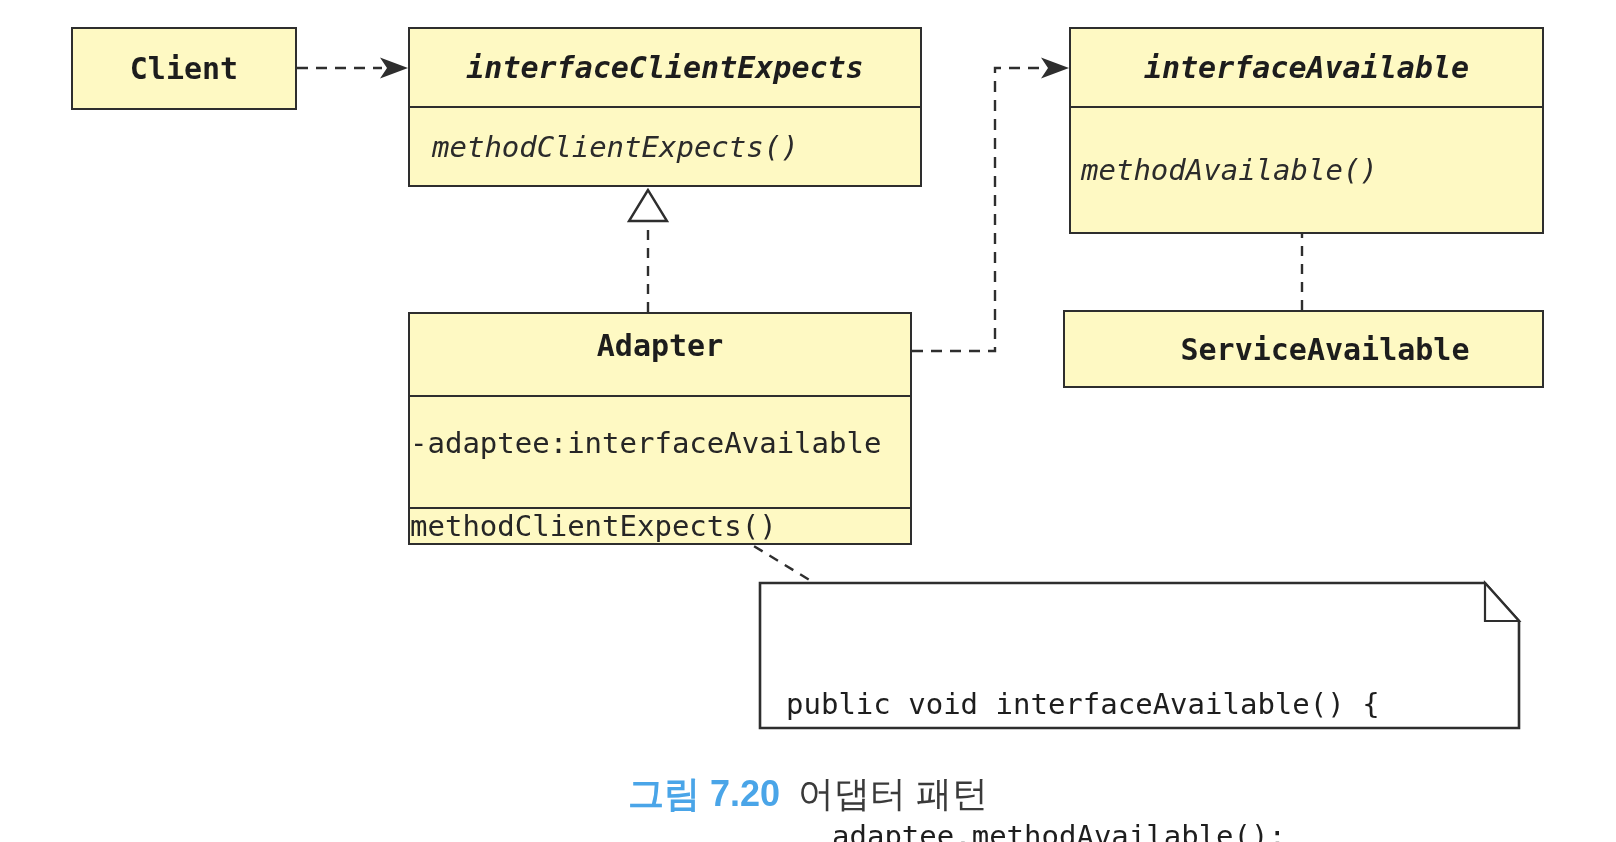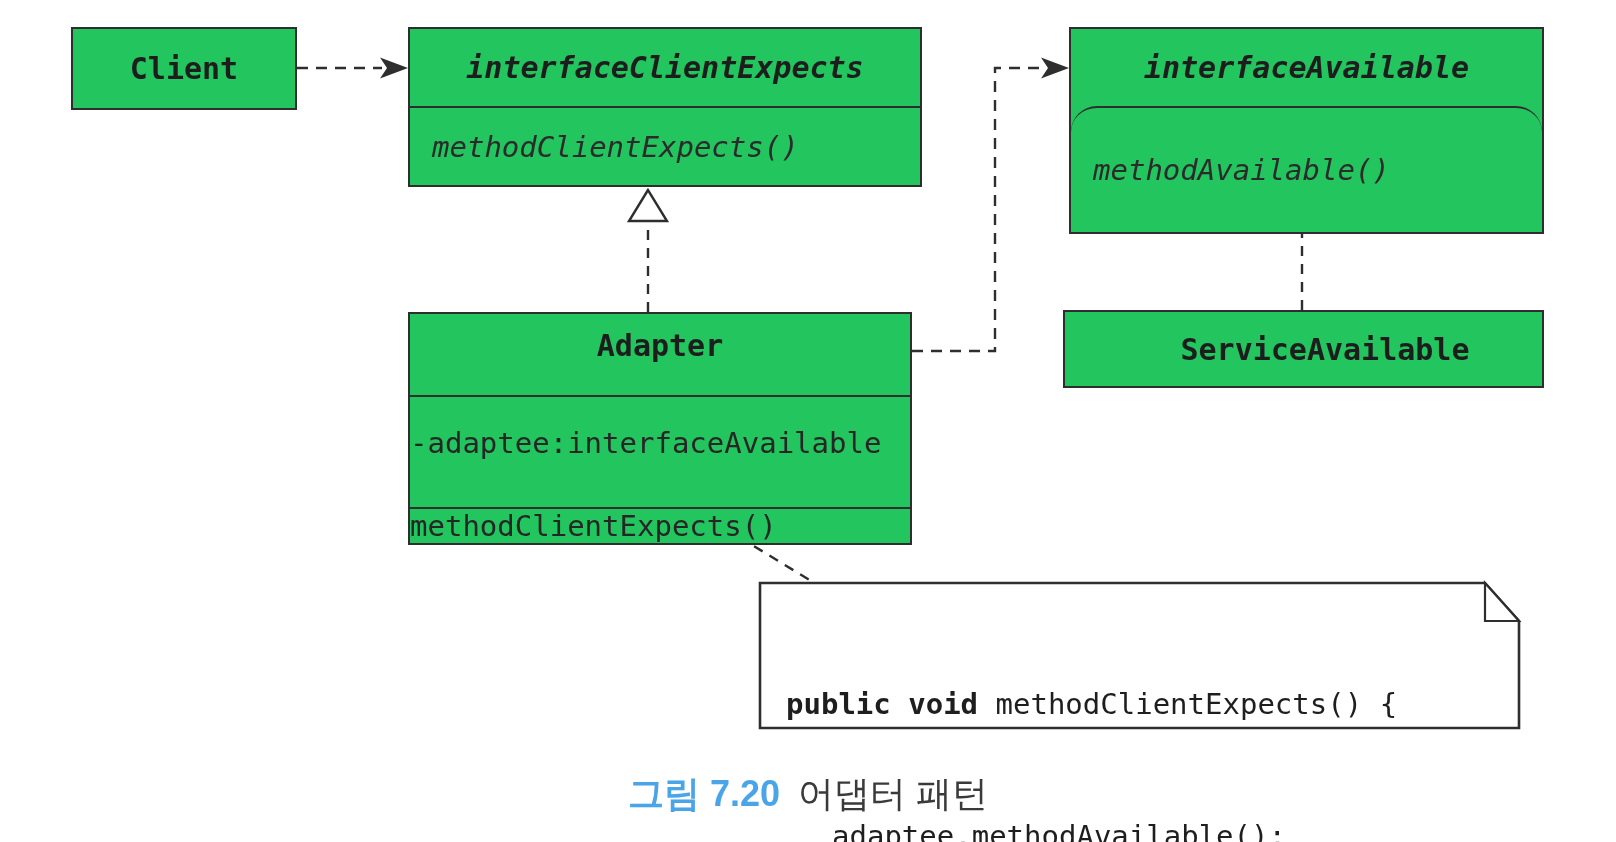--- a/index.html
+++ b/index.html
@@ -19,21 +19,21 @@
   svg.connector-layer {
     position: absolute;
     left: 0; top: 0;
     width: 1616px; height: 842px;
     pointer-events: none;
   }
   .uml-box {
     position: absolute;
     box-sizing: border-box;
     border: 2.5px solid #2e2e2e;
-    background: #22c55e;
+    background: #fef9c3;
     display: flex;
     flex-direction: column;
   }
   .uml-name {
     display: flex;
     align-items: center;
     justify-content: center;
     font-weight: bold;
     font-size: 30px;
     letter-spacing: 0px;
@@ -51,42 +51,42 @@
 
   #client-box   { left: 71px;  top: 27px;  width: 226px; height: 83px; }
   #client-box .uml-name { flex: 1; }
 
   #interface-client-expects-box { left: 408px; top: 27px; width: 514px; height: 160px; }
   #interface-client-expects-box .uml-name { height: 77px; }
   #interface-client-expects-box .uml-member { flex: 1; padding-left: 22px; }
 
   #interface-available-box { left: 1069px; top: 27px; width: 475px; height: 207px; }
   #interface-available-box .uml-name { height: 77px; }
-  #interface-available-box .uml-member { flex: 1; padding-left: 22px; border-radius: 26px; }
+  #interface-available-box .uml-member { flex: 1; padding-left: 10px; }
 
   #adapter-box { left: 408px; top: 312px; width: 504px; height: 233px; gap: 18px; }
   #adapter-box .uml-name { height: 67px; }
   #adapter-box .uml-member { height: 100px; padding-left: 0; box-sizing: border-box; }
   #adapter-box .uml-member:last-child { flex: 1; }
 
   #service-available-box { left: 1063px; top: 310px; width: 481px; height: 78px; }
   #service-available-box .uml-name { flex: 1; margin-left: 43px; }
 
   .note-text {
     position: absolute;
     left: 760px; top: 583px;
     width: 758px; height: 145px;
     box-sizing: border-box;
     padding: 11px 0 0 26px;
     font-size: 29px;
     line-height: 44px;
     color: #1e1e1e;
     white-space: pre;
   }
-  .note-text .kw { font-weight: bold; }
+  .note-text .kw { font-weight: normal; }
   .note-text .indent { padding-left: 46px; }
 
   .figure-caption {
     position: absolute;
     left: 0; right: 0;
     top: 770px;
     text-align: center;
     font-family: "Liberation Sans", sans-serif;
     font-size: 36px;
   }
@@ -143,21 +143,21 @@
     <div class="uml-name">Adapter</div>
     <div class="uml-member">-adaptee:interfaceAvailable</div>
     <div class="uml-member">methodClientExpects()</div>
   </div>
 
   <div class="uml-box" id="service-available-box">
     <div class="uml-name">ServiceAvailable</div>
   </div>
 
   <div class="note-text">
-    <div><span class="kw">public void</span><span> methodClientExpects() {</span></div>
+    <div><span class="kw">public void</span><span> interfaceAvailable() {</span></div>
     <div class="indent">adaptee.methodAvailable();</div>
     
   </div>
 
   <div class="figure-caption">
     <span class="caption-label">그림 7.20</span><span class="caption-title">어댑터 패턴</span>
   </div>
 
 </div>
 

